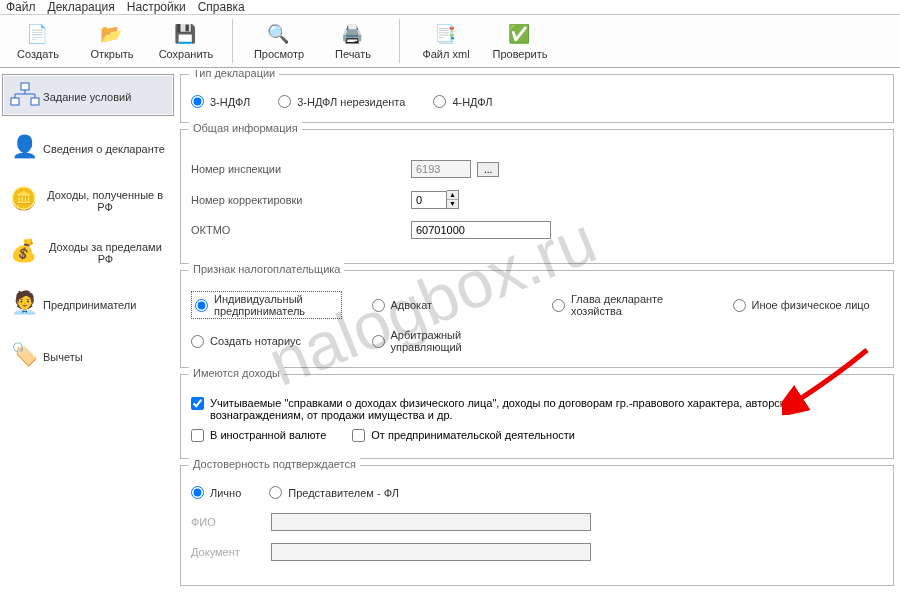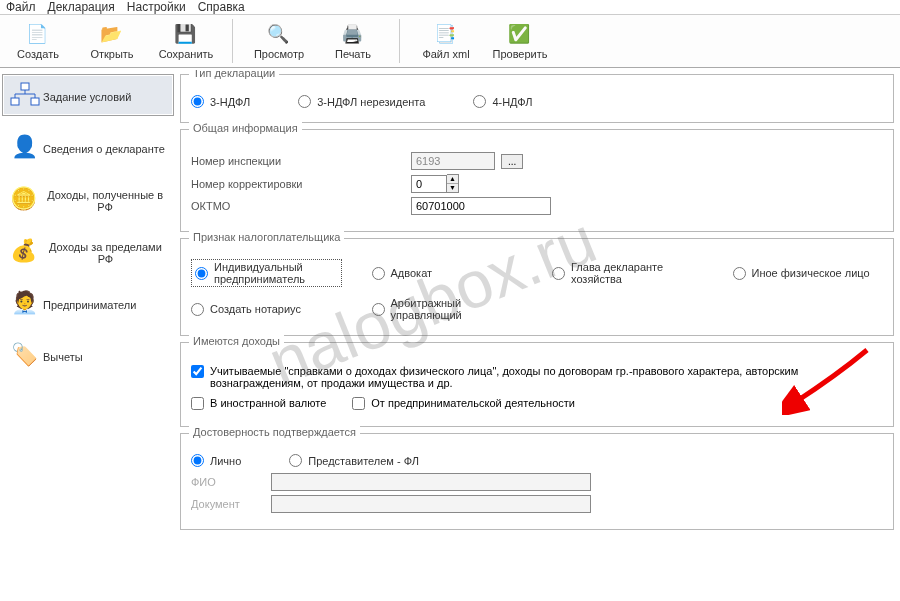--- a/index.html
+++ b/index.html
@@ -13,23 +13,23 @@
   .sep { border-left:1px solid #ccc; margin:0 4px;}
   .workspace { display:flex; position:absolute; top:70px; left:0; right:0; bottom:0;}
   .sidebar { width:176px; border:0 ; padding:4px 2px; display:flex; flex-direction:column; gap:10px;}
   .sitem { display:flex; flex-direction:row; align-items:center; padding:6px 4px; border:1px solid transparent; cursor:default;}
   .sitem.active { background:#e4e8ee; border:1px solid #a0a0a0; box-shadow: inset 0 0 0 1px #fff;}
   .sitem .sico { width:36px; height:28px; display:flex; align-items:center; justify-content:center; font-size:22px;}
   .sitem .slbl { font-size:11px; color:#333; text-align:center; margin-top:3px;}
   .form { flex:1; padding:4px 6px 4px 4px; overflow:auto;}
   .fieldset { border:1px solid #b8b8b8; margin-bottom:6px; padding:6px 10px 12px; position:relative;}
   .fieldset > .legend { position:relative; top:-14px; left:-2px; background:#fff; padding:0 4px; color:#666; font-size:11px; display:inline-block; margin-bottom:-8px;}
-  .row { display:flex; align-items:center; margin:4px 0; }
+  .row { display:flex; align-items:center; margin:12px 0; }
   .row .lbl { width:220px; color:#555;}
-  .radio-row { display:flex; gap:48px; align-items:center; padding:2px 0;}
+  .radio-row { display:flex; gap:28px; align-items:center; padding:2px 0;}
   .radio-row.cols2 { display:grid; grid-template-columns: 1fr 1fr 1fr 1fr; gap:10px 30px;}
   label.opt { display:flex; align-items:center; gap:6px; color:#333;}
   input[type=text] { border:1px solid #888; padding:2px 4px; font-size:11px; background:#fff;}
   input[type=text][disabled] { background:#f4f4f4; color:#888;}
   .num-wrap { display:flex; align-items:center;}
   .num-wrap input { width:36px;}
   .spin { display:flex; flex-direction:column; border:1px solid #888; border-left:none;}
   .spin span { font-size:7px; line-height:8px; padding:0 2px; background:#eee; border-bottom:1px solid #aaa; cursor:default;}
   .spin span:last-child{border-bottom:none;}
   .btn-ellipsis { border:1px solid #888; background:#eee; font-size:10px; padding:1px 6px; margin-left:6px; cursor:default;}
@@ -133,21 +133,21 @@
             <input type="radio" name="dt" style="">
             <span>4-НДФЛ</span>
           </label>
       </div>
     </div>
 
     <div class="fieldset">
       <span class="legend">Общая информация</span>
       <div class="row">
         <span class="lbl">Номер инспекции</span>
-        <input type="text" style="width: 84px;" disabled="" value="6193">
+        <input type="text" style="width: 60px;" disabled="" value="6193">
         <button class="btn-ellipsis">...</button>
       </div>
       <div class="row">
         <span class="lbl">Номер корректировки</span>
         <div class="num-wrap">
           <input type="text" value="0" style="">
           <div class="spin">
               <span>▲</span>
               <span>▼</span>
             </div>

